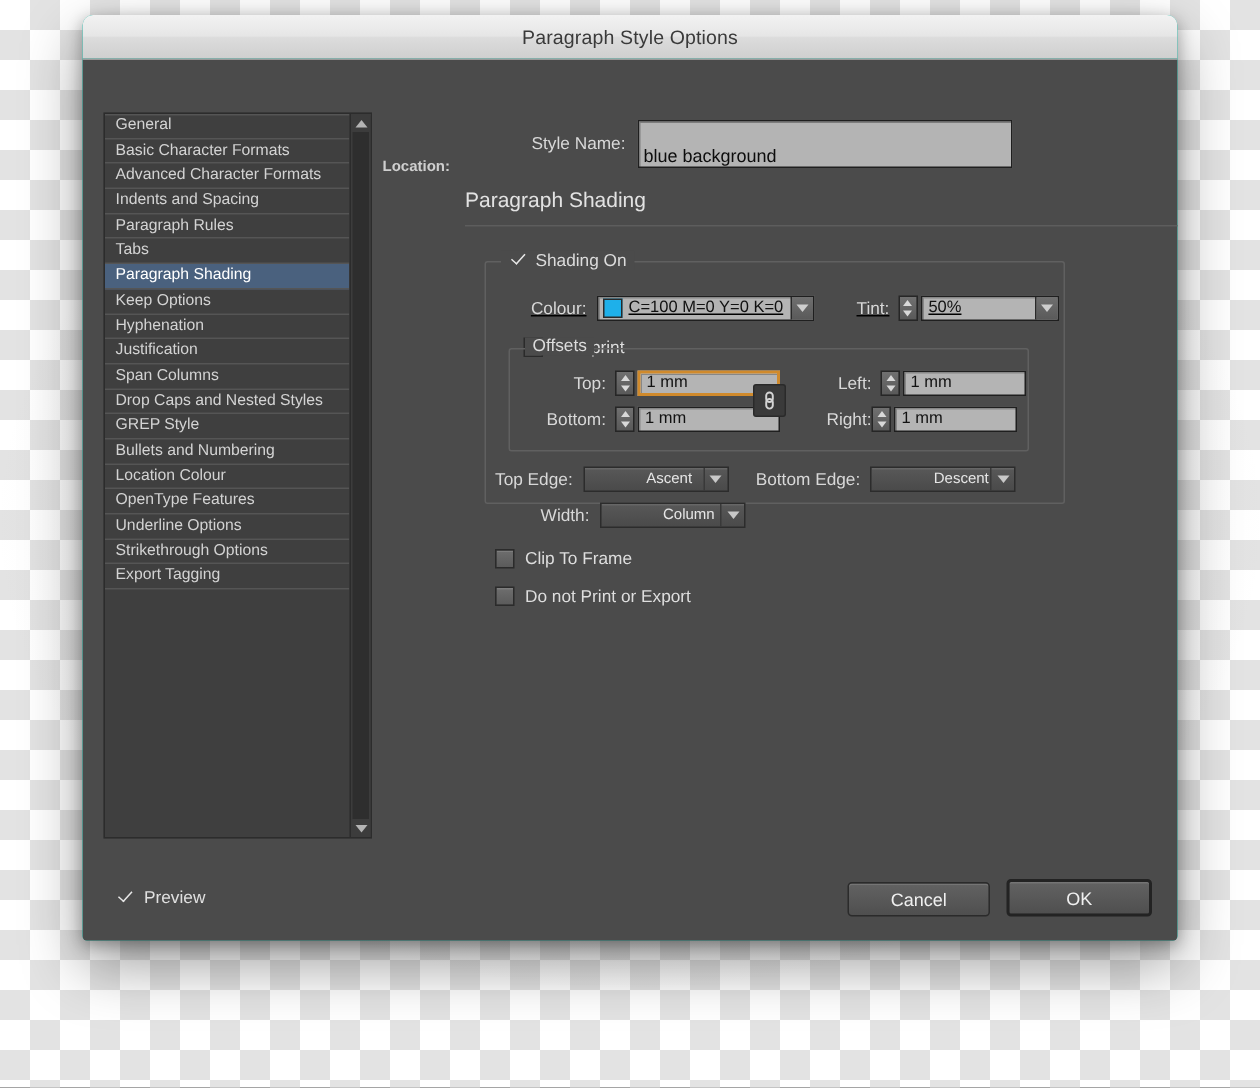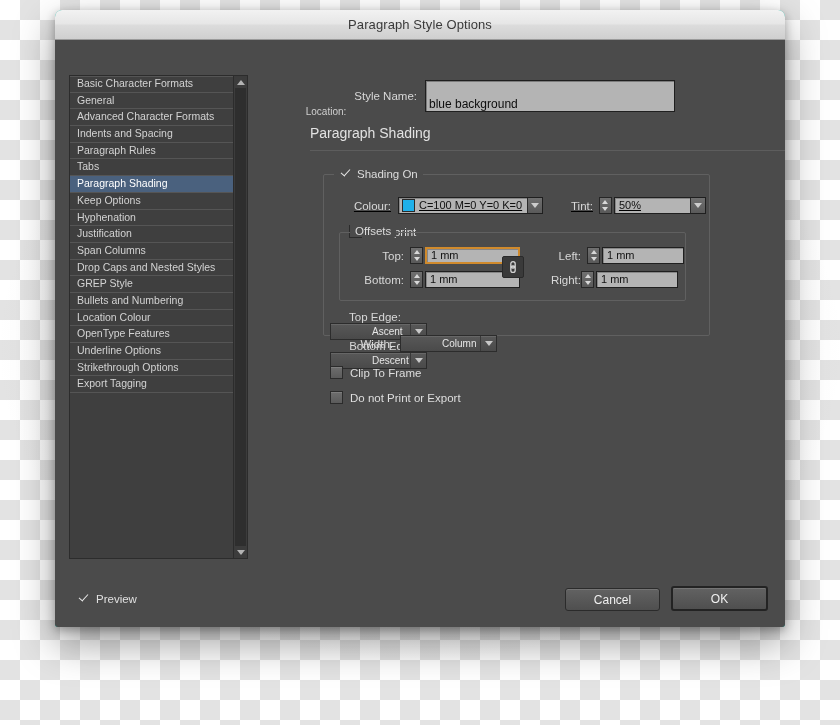--- a/index.html
+++ b/index.html
@@ -157,21 +157,21 @@
     line-height: 17px;
     padding: 15px 3px;
     box-sizing: border-box;
     white-space: nowrap;
     overflow: hidden;
   }
   .location-row {
     left: 0; top: 66px;
     width: 300px;
   }
-  .location-row .lbl { width: 180px; text-align: center; padding-right: 8px; font-size: 10px; color: #cfcfcf; }
+  .location-row .lbl { width: 180px; text-align: left; padding-right: 8px; font-size: 10px; color: #cfcfcf; font-weight: bold; }
 
   .section-title {
     position: absolute;
     left: 55px;
     top: 85px;
     font-size: 14px;
     color: #e2e2e2;
   }
   .divider {
     position: absolute;
@@ -414,22 +414,22 @@
 <div class="dialog">
 
   <div class="titlebar">
     <span class="title">Paragraph Style Options</span>
   </div>
 
   <div class="body">
 
     <div class="sidebar">
       <div class="sidebar-list" id="sidebar-list">
+          <div class="side-item">General</div>
           <div class="side-item">Basic Character Formats</div>
-          <div class="side-item">General</div>
           <div class="side-item">Advanced Character Formats</div>
           <div class="side-item">Indents and Spacing</div>
           <div class="side-item">Paragraph Rules</div>
           <div class="side-item">Tabs</div>
           <div class="side-item selected">Paragraph Shading</div>
           <div class="side-item">Keep Options</div>
           <div class="side-item">Hyphenation</div>
           <div class="side-item">Justification</div>
           <div class="side-item">Span Columns</div>
           <div class="side-item">Drop Caps and Nested Styles</div>
@@ -543,21 +543,21 @@
           <div class="field-row" style="left:193px; top:38px;">
             <span class="lbl" style="width:48px; text-align:right; padding-right:0;">Right:</span>
             <span class="stepper">
                 <i class="up"></i>
                 <i class="dn"></i>
               </span>
             <div class="num-input" style="width:82px; margin-left:2px;">1 mm</div>
           </div>
         </div>
 
-        <div class="field-row" style="left:6px; top:136px;flex-direction:column;">
+        <div class="field-row" style="left:6px; top:136px;">
           <span class="lbl" style="margin-right:7px;">Top Edge:</span>
           <div class="select-dark" style="width:97px;">
             <span class="val">Ascent</span>
             <span class="sarrow">
                 <i></i>
               </span>
           </div>
           <span class="lbl" style="margin-left:18px; margin-right:7px;">Bottom Edge:</span>
           <div class="select-dark" style="width:97px;">
             <span class="val">Descent</span>

